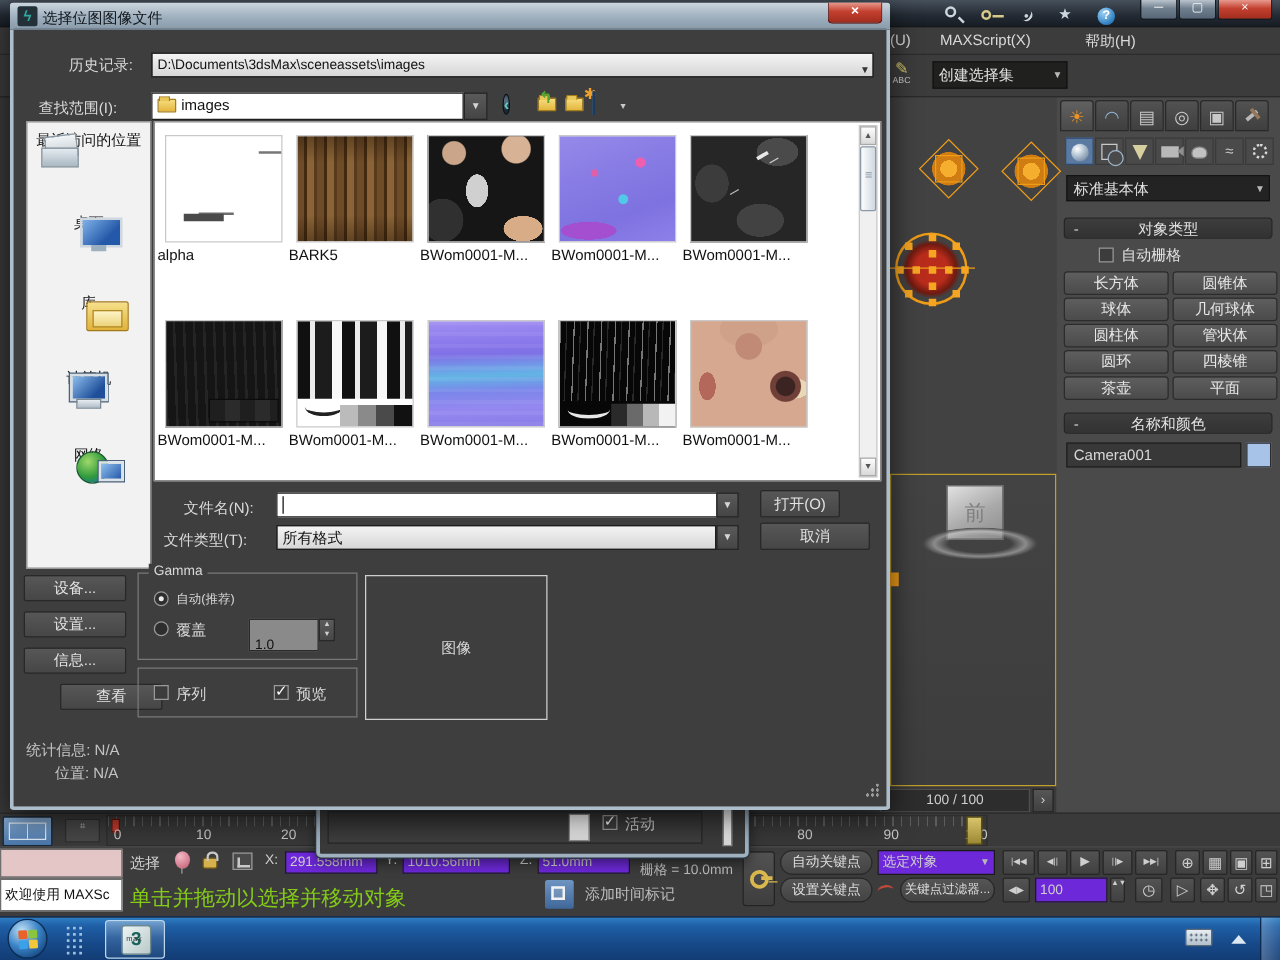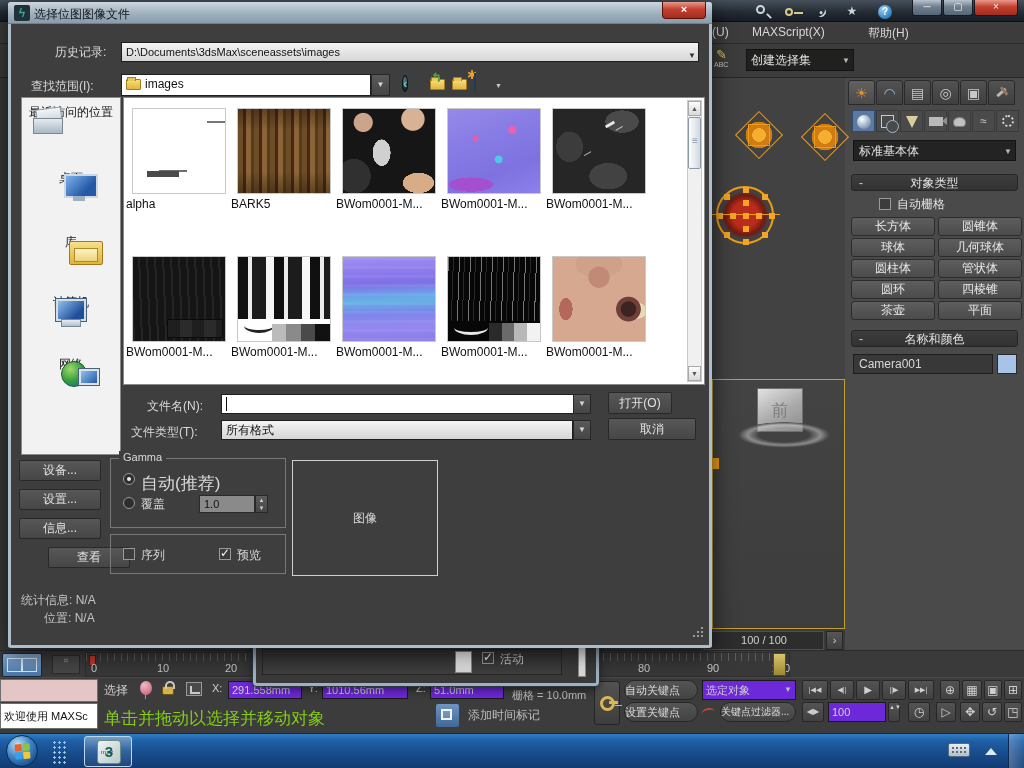--- a/index.html
+++ b/index.html
@@ -75,21 +75,21 @@
   #keymark{position:absolute;left:3px;top:2px;width:7px;height:11px;background:#c23b2e;border:1px solid #58150e;}
   #layoutbtn{left:2px;top:652px;width:40px;height:24px;background:linear-gradient(#86abd3,#4a76aa);border:1px solid #17293d;border-radius:2px;}
   #layoutbtn::after{content:"";position:absolute;inset:4px;border:1px solid #dce8f4;background:linear-gradient(90deg,rgba(255,255,255,0) 48%,#dce8f4 48% 52%,rgba(255,255,255,0) 52%);}
   #trackbaric{left:52px;top:654px;width:28px;height:19px;background:#474747;border:1px solid #2c2c2c;color:#b8b8b8;font-size:8px;text-align:center;line-height:9px;}
 
   
   #statusbar{left:0;top:677px;width:1024px;height:56px;background:#3c3c3c;border-top:1px solid #4a4a4a;}
   #listen-pink{left:0;top:1px;width:98px;height:23px;background:#e5c6c6;border:1px solid #6e6e6e;}
   #listen-white{left:0;top:25px;width:98px;height:26px;background:#ffffff;border:1px solid #6e6e6e;color:#111;font-size:11px;line-height:24px;padding-left:3px;white-space:nowrap;overflow:hidden;}
   .sfield{position:absolute;background:#6d28d9;border:1px solid #1a1a1a;color:#cfcfcf;font-size:11px;line-height:16px;padding:0 3px;overflow:hidden;white-space:nowrap;}
-  .sbtn{position:absolute;background:linear-gradient(#555,#434343);border:1px solid #272727;border-radius:10px;color:#dedede;font-size:11px;text-align:left;}
+  .sbtn{position:absolute;background:linear-gradient(#555,#434343);border:1px solid #272727;border-radius:10px;color:#dedede;font-size:11px;text-align:center;}
   .picon{position:absolute;color:#cfcfcf;font-size:10px;text-align:center;line-height:18px;background:linear-gradient(#535353,#414141);border:1px solid #272727;border-radius:2px;}
   .balloon{position:absolute;width:12px;height:14px;border-radius:50% 50% 50% 50%;background:radial-gradient(circle at 35% 30%,#f2b9c6,#c2566e);}
   .balloon::after{content:"";position:absolute;left:5px;top:13px;width:1px;height:5px;background:#9a9a9a;}
   .lock{position:absolute;width:12px;height:9px;background:#d6b14e;border:1px solid #6e5514;border-radius:2px;}
   .lock::before{content:"";position:absolute;left:2px;top:-6px;width:6px;height:6px;border:2px solid #c9c9c9;border-bottom:none;border-radius:5px 5px 0 0;}
   .gizmoic{position:absolute;width:16px;height:14px;border:1px solid #9a9a9a;background:#4a4a4a;}
   .gizmoic::after{content:"";position:absolute;left:3px;top:3px;width:8px;height:6px;border-left:2px solid #c9c9c9;border-bottom:2px solid #c9c9c9;}
   .keybtn{position:absolute;left:594px;top:3px;width:26px;height:44px;background:linear-gradient(#525252,#3e3e3e);border:1px solid #242424;border-radius:3px;}
   .keybtn::before{content:"";position:absolute;left:5px;top:14px;width:9px;height:9px;border:3px solid #d9b94e;border-radius:50%;}
   .keybtn::after{content:"";position:absolute;left:14px;top:19px;width:9px;height:3px;background:#d9b94e;box-shadow:5px 3px 0 -1px #d9b94e;}
@@ -157,21 +157,21 @@
   .t10{background:radial-gradient(circle at 82% 62%,#3c2422 0 8%,#704038 9% 13%,rgba(0,0,0,0) 14%),radial-gradient(ellipse 12% 22% at 14% 62%,#b4685c 0 60%,rgba(0,0,0,0) 61%),radial-gradient(ellipse 20% 16% at 90% 64%,#e8d8b8 0 60%,rgba(0,0,0,0) 61%),radial-gradient(circle at 50% 24%,#c08a76 0 13%,rgba(0,0,0,0) 14%),radial-gradient(ellipse 42% 28% at 50% 8%,#cfa189 0 60%,rgba(0,0,0,0) 61%),#d7a890;}
   #vscroll{position:absolute;right:2px;top:2px;width:15px;height:282px;background:#f0f0f0;border:1px solid #c9c9c9;}
   .scrollarrow{position:absolute;left:0;width:13px;height:15px;background:linear-gradient(#fdfdfd,#d9d9d9);border:1px solid #a9a9a9;color:#555;font-size:7px;text-align:center;line-height:14px;}
   #vthumb{position:absolute;left:0;top:16px;width:13px;height:52px;background:linear-gradient(90deg,#fdfdfd,#d0d8e0);border:1px solid #8a98a8;border-radius:2px;}
   #vthumb::after{content:"≡";position:absolute;left:3px;top:17px;color:#8a98a8;font-size:10px;}
   .dlgbtn{position:absolute;background:linear-gradient(#575757,#464646);border:1px solid #282828;border-radius:2px;color:#e2e2e2;font-size:12px;text-align:center;}
   .grp{position:absolute;border:1px solid #787878;}
   .grplegend{position:absolute;top:-8px;left:8px;background:#3e3e3e;padding:0 4px;color:#d9d9d9;font-size:11px;}
   .radio{position:absolute;width:12px;height:12px;border-radius:50%;border:1px solid #9a9a9a;background:#2e2e2e;}
   .radio.sel::after{content:"";position:absolute;inset:3px;border-radius:50%;background:#ececec;}
-  .spinfield{position:absolute;background:#8a8a8a;border:1px solid #2a2a2a;color:#111;font-size:11px;line-height:16px;padding:0 4px;}
+  .spinfield{position:absolute;background:#8a8a8a;border:1px solid #2a2a2a;color:#111;font-size:11px;line-height:16px;padding:12px 4px;}
   .spin{position:absolute;width:13px;height:18px;background:linear-gradient(#5c5c5c,#474747);border:1px solid #282828;color:#d0d0d0;font-size:6px;text-align:center;line-height:8px;}
   #imgbox{position:absolute;left:281px;top:458px;width:146px;height:116px;border:1px solid #cfcfcf;color:#d9d9d9;font-size:12px;text-align:center;line-height:114px;}
   #grip{position:absolute;right:6px;bottom:6px;width:12px;height:12px;background:radial-gradient(circle at 3px 9px,#9a9a9a 1.2px,rgba(0,0,0,0) 1.5px),radial-gradient(circle at 7px 9px,#9a9a9a 1.2px,rgba(0,0,0,0) 1.5px),radial-gradient(circle at 11px 9px,#9a9a9a 1.2px,rgba(0,0,0,0) 1.5px),radial-gradient(circle at 7px 5px,#9a9a9a 1.2px,rgba(0,0,0,0) 1.5px),radial-gradient(circle at 11px 5px,#9a9a9a 1.2px,rgba(0,0,0,0) 1.5px),radial-gradient(circle at 11px 1px,#9a9a9a 1.2px,rgba(0,0,0,0) 1.5px);}
 
   
   #taskbar{left:0;top:733px;width:1024px;height:35px;background:linear-gradient(#2e7ec4,#1f5fa6 20%,#174a8a 60%,#123c74);border-top:1px solid #0c2a50;}
   #startorb{position:absolute;left:6px;top:1px;width:32px;height:32px;border-radius:50%;background:radial-gradient(circle at 35% 28%,#bfe0f5,#3d85c8 45%,#14457e 85%);border:1px solid #0a2c52;}
   .flag{position:absolute;left:8px;top:8px;width:15px;height:15px;transform:rotate(-4deg);}
   .flag span{position:absolute;width:7px;height:7px;border-radius:1px;}
   .dots{position:absolute;left:52px;top:6px;width:14px;height:24px;background:radial-gradient(circle,#9cc2e0 1px,rgba(0,0,0,0) 1.4px);background-size:5px 5px;}
@@ -435,21 +435,21 @@
     <span class="dlgbtn" style="left:597px;top:416px;width:88px;height:22px;line-height:20px;">取消</span>
 
     <span class="dlgbtn" style="left:8px;top:458px;width:82px;height:21px;line-height:19px;">设备...</span>
     <span class="dlgbtn" style="left:8px;top:487px;width:82px;height:21px;line-height:19px;">设置...</span>
     <span class="dlgbtn" style="left:8px;top:516px;width:82px;height:21px;line-height:19px;">信息...</span>
     <span class="dlgbtn" style="left:8px;top:545px;width:82px;height:21px;line-height:19px;margin-left:29px;">查看</span>
 
     <div class="grp" style="left:99px;top:456px;width:176px;height:70px;">
       <span class="grplegend">Gamma</span>
       <span class="radio sel" style="left:12px;top:14px;"></span>
-      <span class="abs" style="left:30px;top:13px;color:#d9d9d9;font-size:17px;">自动(推荐)</span>
+      <span class="abs" style="left:30px;top:13px;color:#d9d9d9;font-size:10px;">自动(推荐)</span>
       <span class="radio" style="left:12px;top:38px;"></span>
       <span class="abs" style="left:30px;top:37px;color:#d9d9d9;font-size:12px;">覆盖</span>
       <span class="spinfield" style="left:88px;top:36px;width:56px;height:18px;">1.0</span>
       <span class="spin" style="left:144px;top:36px;">▲<br>▼</span>
     </div>
 
     <div class="grp" style="left:99px;top:532px;width:176px;height:40px;">
       <span class="cbox" style="left:12px;top:13px;"></span>
       <span class="abs" style="left:30px;top:12px;color:#d9d9d9;font-size:12px;">序列</span>
       <span class="cbox checked" style="left:108px;top:13px;"></span>

